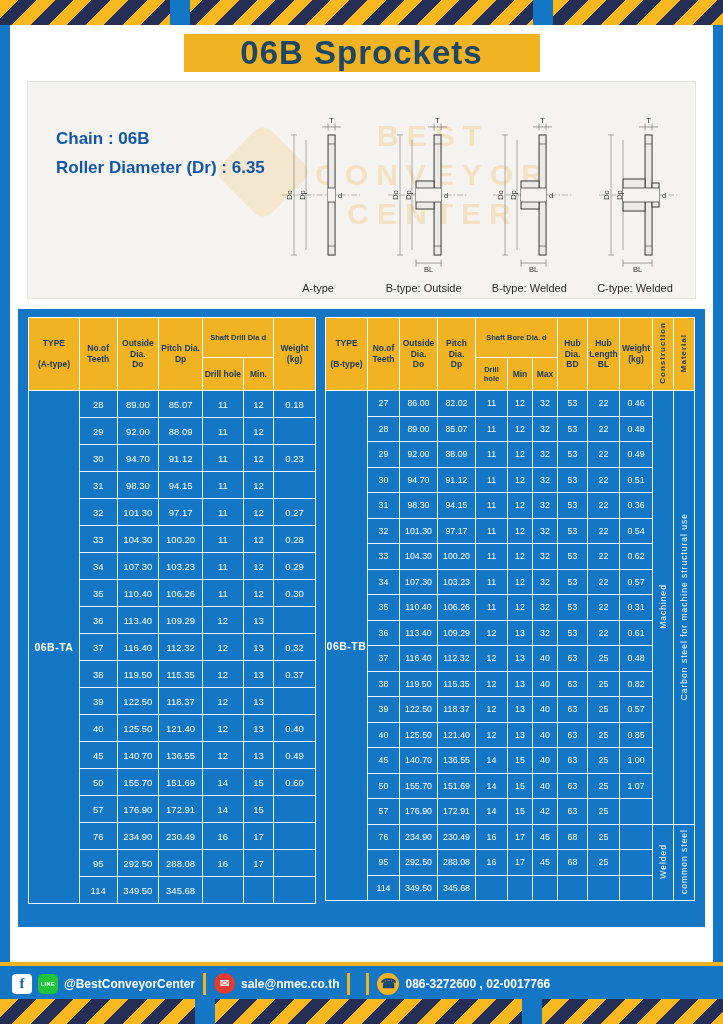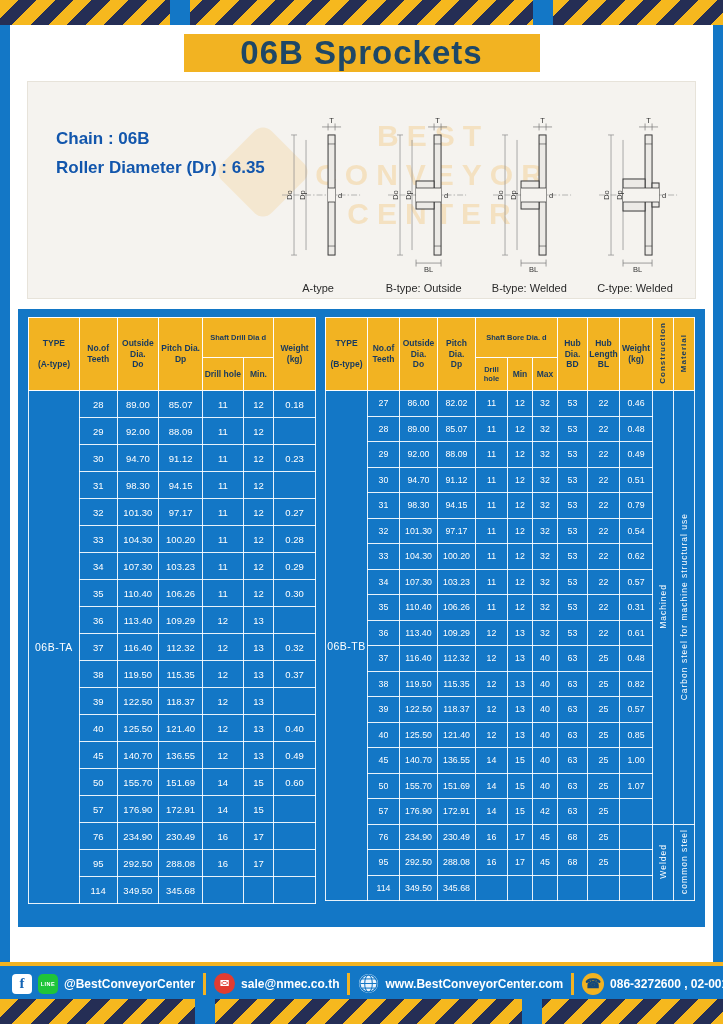--- a/index.html
+++ b/index.html
@@ -50,21 +50,21 @@
   .spec-table th { background:#f2b322; color:#17395f; font-weight:bold; font-size:8.5px;
                    line-height:1.25; border:1px solid #fdfdfd; text-align:center;
                    vertical-align:middle; padding:2px 1px; }
   .spec-table th.small { font-size:7.5px; }
   .spec-table .pre { white-space:pre-line; }
   .spec-table thead tr:first-child th { height:40px; }
   .spec-table thead tr:last-child th { height:33px;margin-left:34px; }
   .spec-table td { color:#ffffff; font-size:9.5px; border:1px solid rgba(255,255,255,.9);
                    text-align:center; vertical-align:middle; height:27px; }
   .table-b td { height:25.5px; font-size:8.8px; }
-  .spec-table td.type-cell { font-weight:normal; font-size:10.5px; letter-spacing:.5px; }
+  .spec-table td.type-cell { font-weight:bold; font-size:10.5px; letter-spacing:.5px; }
   .vtext { writing-mode:vertical-rl; transform:rotate(180deg); display:inline-block;
            white-space:nowrap; letter-spacing:1px; }
   th .vtext { font-size:8px; }
   td.vert-cell { padding:0; }
   td.vert-cell .vtext { font-size:8.5px; }
 
   
   .footer-bar { position:absolute; left:0; right:0; top:962px; height:39px;
                 background:#1377c6; border-top:4px solid #f2b322;
                 display:flex; align-items:center; padding:0 12px;
@@ -506,21 +506,21 @@
               </tr>
               <tr>
                 <td>31</td>
                 <td>98.30</td>
                 <td>94.15</td>
                 <td>11</td>
                 <td>12</td>
                 <td>32</td>
                 <td>53</td>
                 <td>22</td>
-                <td>0.79</td>
+                <td>0.36</td>
               </tr>
               <tr>
                 <td>32</td>
                 <td>101.30</td>
                 <td>97.17</td>
                 <td>11</td>
                 <td>12</td>
                 <td>32</td>
                 <td>53</td>
                 <td>22</td>
@@ -694,31 +694,20 @@
       <span class="icn fb">f</span>
       <span class="icn lineic">LINE</span>
       <span>@BestConveyorCenter</span>
     </div>
     <div class="fdiv"></div>
     <div class="fitem">
       <span class="icn mail">✉</span>
       <span>sale@nmec.co.th</span>
     </div>
     <div class="fdiv"></div>
-    <div class="fitem">
-      <svg class="globe-svg" viewBox="0 0 22 22">
-        <circle cx="11" cy="11" r="10" fill="#eaf4fd"></circle>
-        <circle cx="11" cy="11" r="9" fill="none" stroke="#1377c6" stroke-width="1.4"></circle>
-        <ellipse cx="11" cy="11" rx="4" ry="9" fill="none" stroke="#1377c6" stroke-width="1.1"></ellipse>
-        <line x1="2.5" y1="11" x2="19.5" y2="11" stroke="#1377c6" stroke-width="1.1"></line>
-        <line x1="4" y1="6.2" x2="18" y2="6.2" stroke="#1377c6" stroke-width="1.1"></line>
-        <line x1="4" y1="15.8" x2="18" y2="15.8" stroke="#1377c6" stroke-width="1.1"></line>
-      </svg>
-      <span>www.BestConveyorCenter.com</span>
-    </div>
     <div class="fdiv"></div>
     <div class="fitem">
       <span class="icn phone">☎</span>
       <span>086-3272600 , 02-0017766</span>
     </div>
   </div>
 
   <div class="hazard bottom">
     <div class="hz-gap" style="left:195px"></div>
     <div class="hz-gap" style="left:522px"></div>

